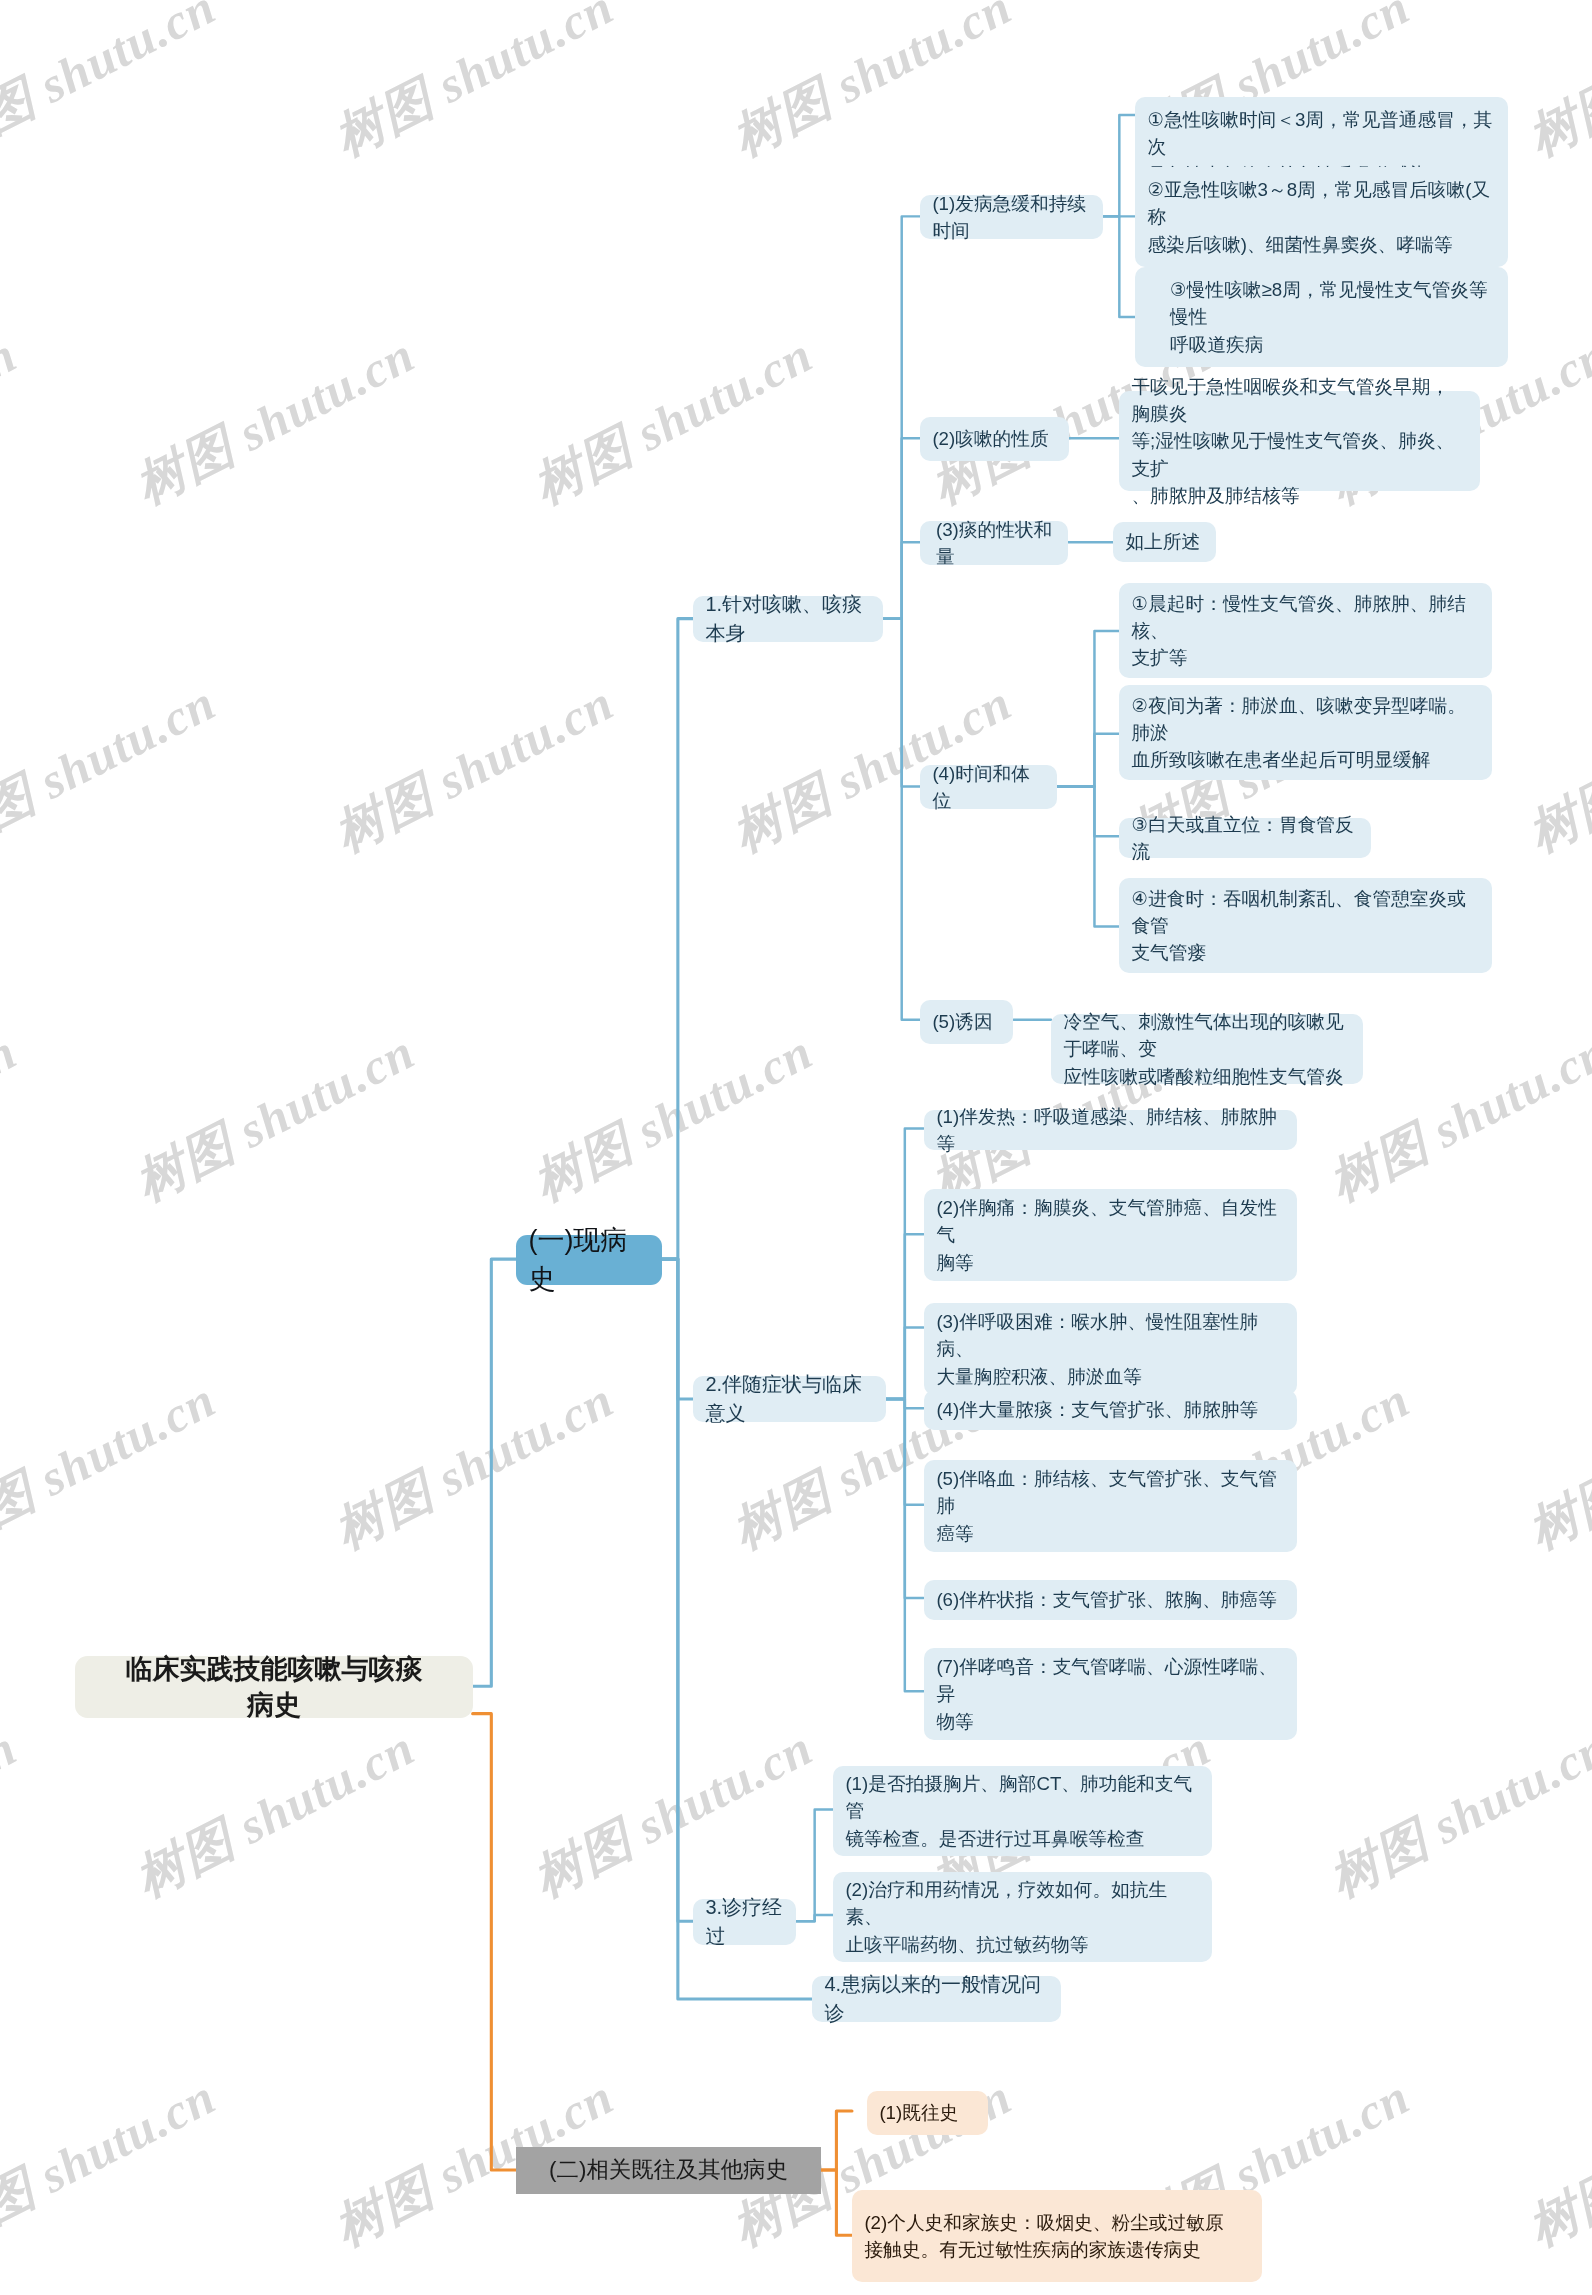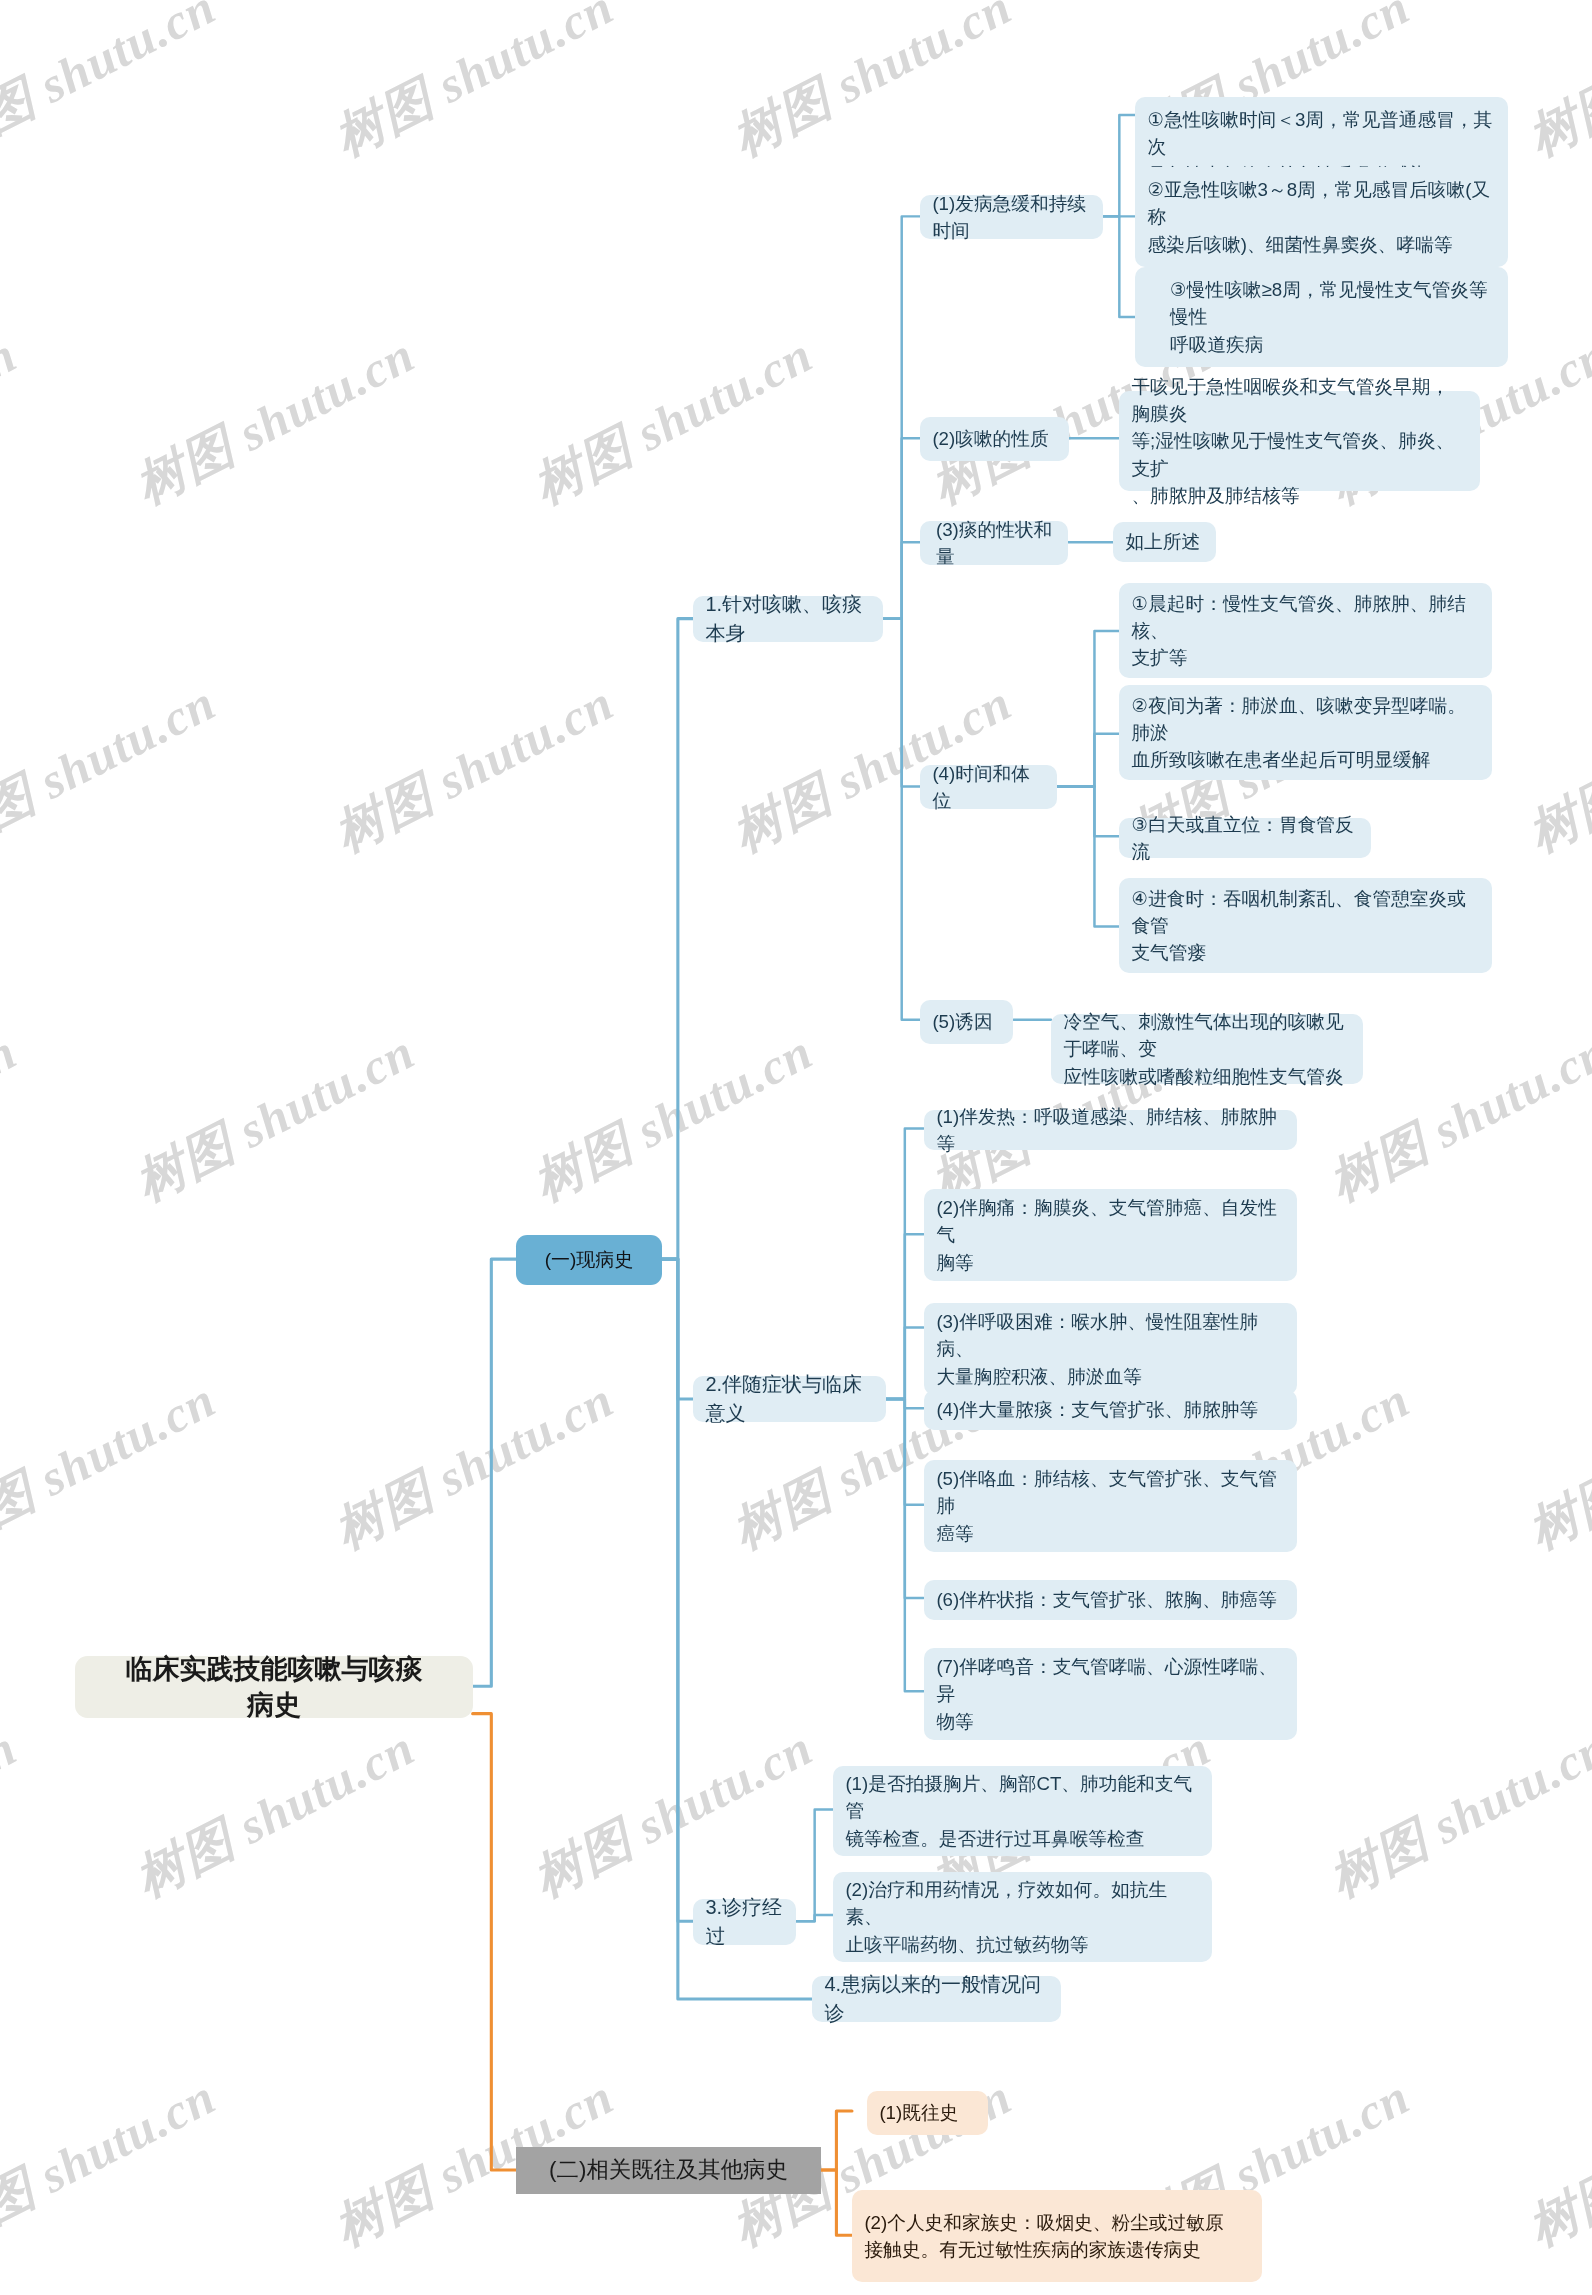--- a/index.html
+++ b/index.html
@@ -49,21 +49,21 @@
     text-align:center;
     justify-content:center;
     border-radius:12.4px;
     line-height:1.35;
   }
 
   
   .n-l1-blue{
     background:#69b0d4;
     color:#111418;
-    font-size:19px;
+    font-size:27px;
     font-weight:400;
     border-radius:11.2px;
     justify-content:center;
   }
   
   .n-l1-orange{
     background:#a3a3a3;
     color:#1b1b1b;
     font-size:22.4px;
     font-weight:400;

